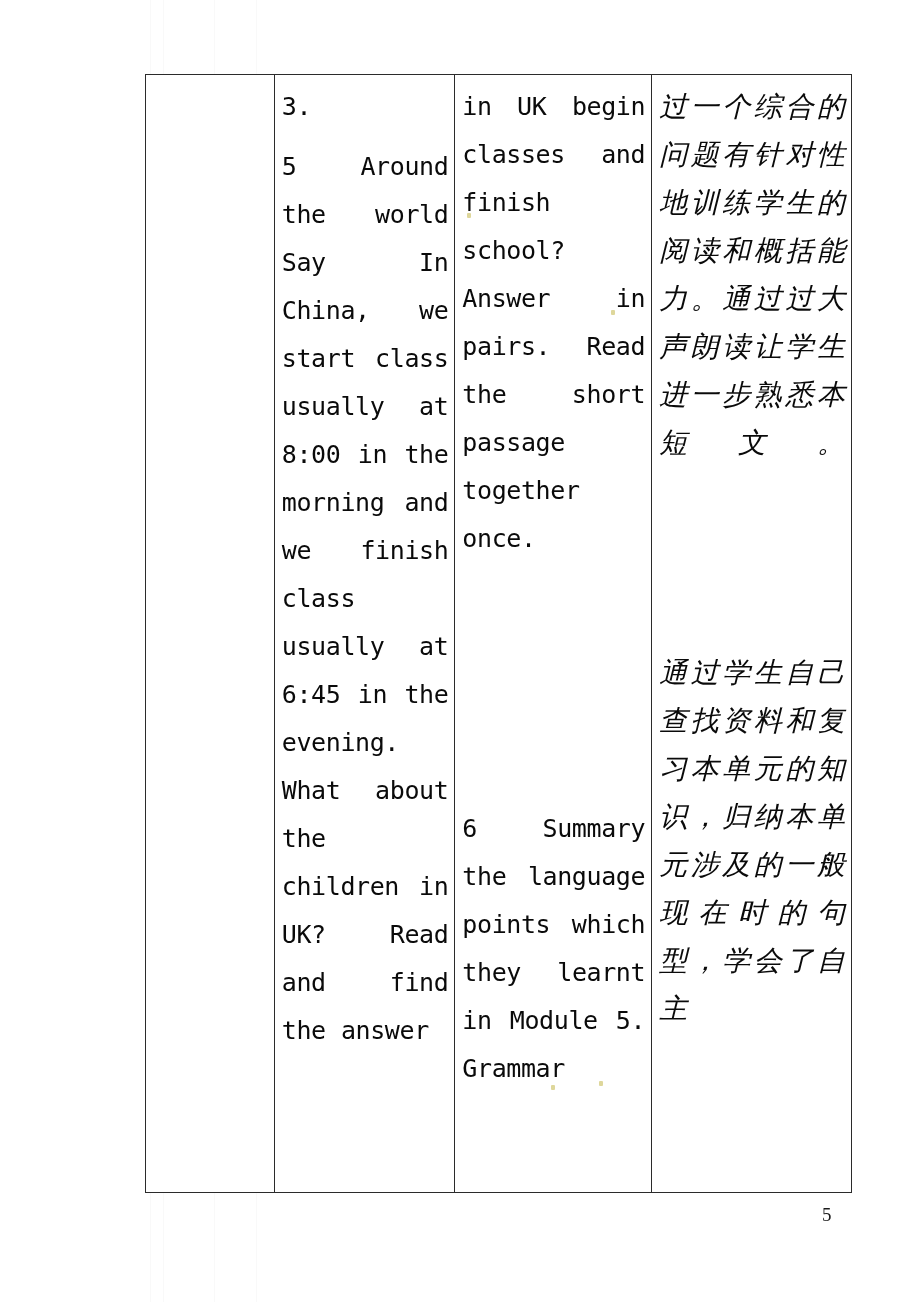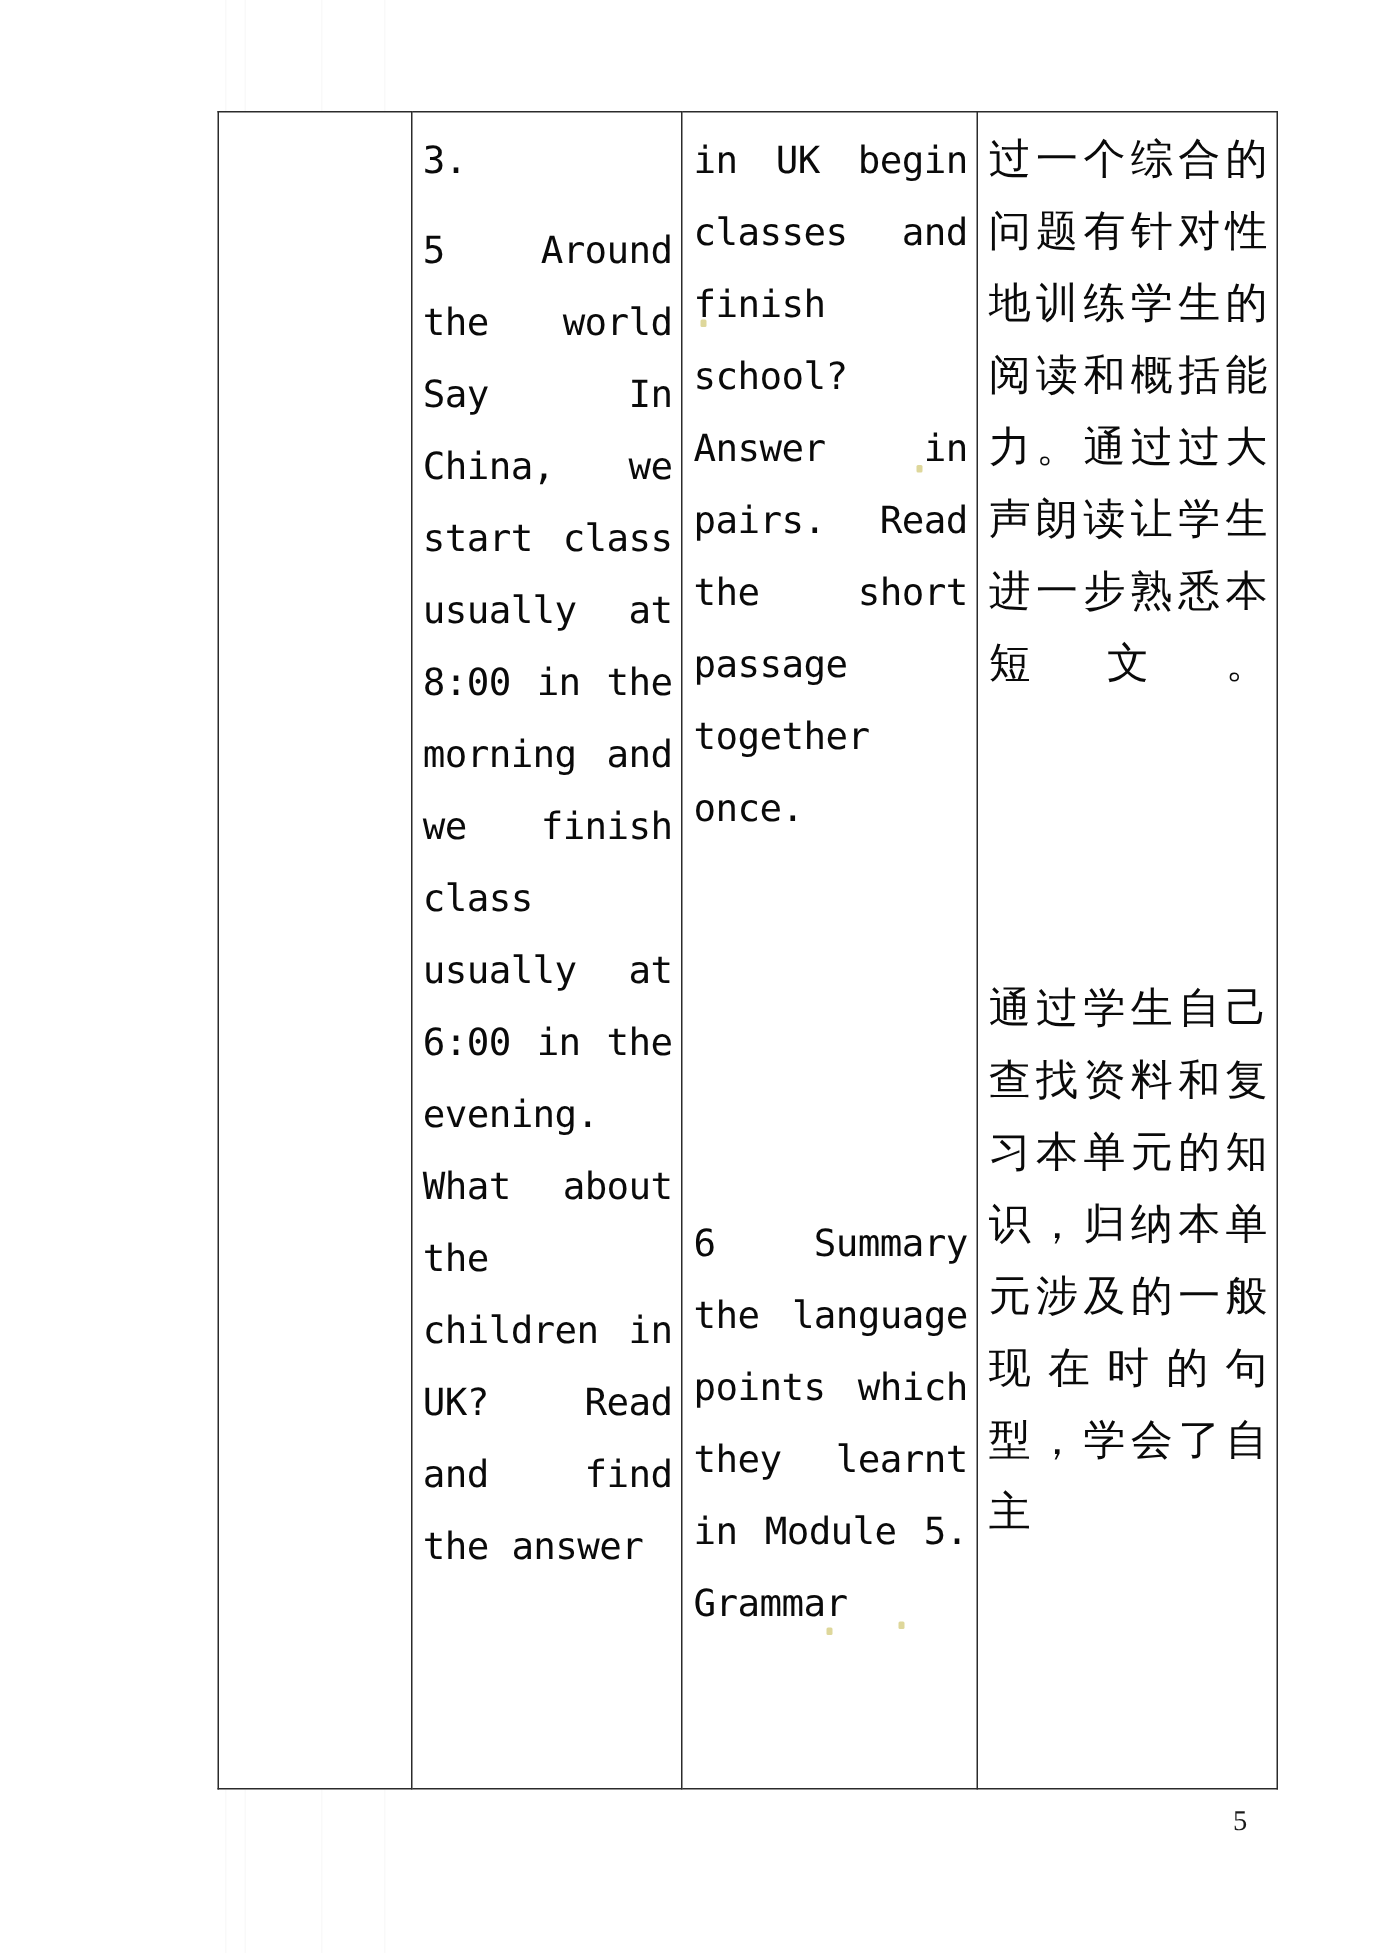--- a/index.html
+++ b/index.html
@@ -46,21 +46,21 @@
     vertical-align: top;
     padding: 0;
     border: 1px solid #2b2b2b;
     background: #ffffff;
   }
 
   
   .col-a { width: 127px; }
   .col-b { width: 178px; }
   .col-c { width: 194px; }
-  .col-d { width: 197px; }
+  .col-d { width: 197px; font-style: italic; }
 
   
   td.no-bottom-border { border-bottom: none; }
 
   
   .cell-inner {
     padding: 8px 6px 6px 7px;
     height: 100%;
     box-sizing: border-box;
   }
@@ -134,21 +134,21 @@
         <td class="col-a no-bottom-border">
           <div class="cell-inner">
             <p class="para"></p>
           </div>
         </td>
 
         <td class="col-b">
           <div class="cell-inner">
             <p class="para">3.</p>
             <div class="spacer-xs"></div>
-            <p class="para">5    Around the world Say  In China, we start class usually at 8:00 in the morning and we finish class usually at 6:00 in the evening. What about the children in UK? Read and find the answer</p>
+            <p class="para">5    Around the world Say  In China, we start class usually at 8:00 in the morning and we finish class usually at 6:45 in the evening. What about the children in UK? Read and find the answer</p>
           </div>
         </td>
 
         <td class="col-c">
           <div class="cell-inner">
             <p class="para">in UK begin classes and finish school? Answer in pairs. Read the short passage together once.</p>
             <div class="spacer-md"></div>
             <p class="para">6 Summary the language points which they learnt in Module 5. Grammar</p>
           </div>
         </td>

